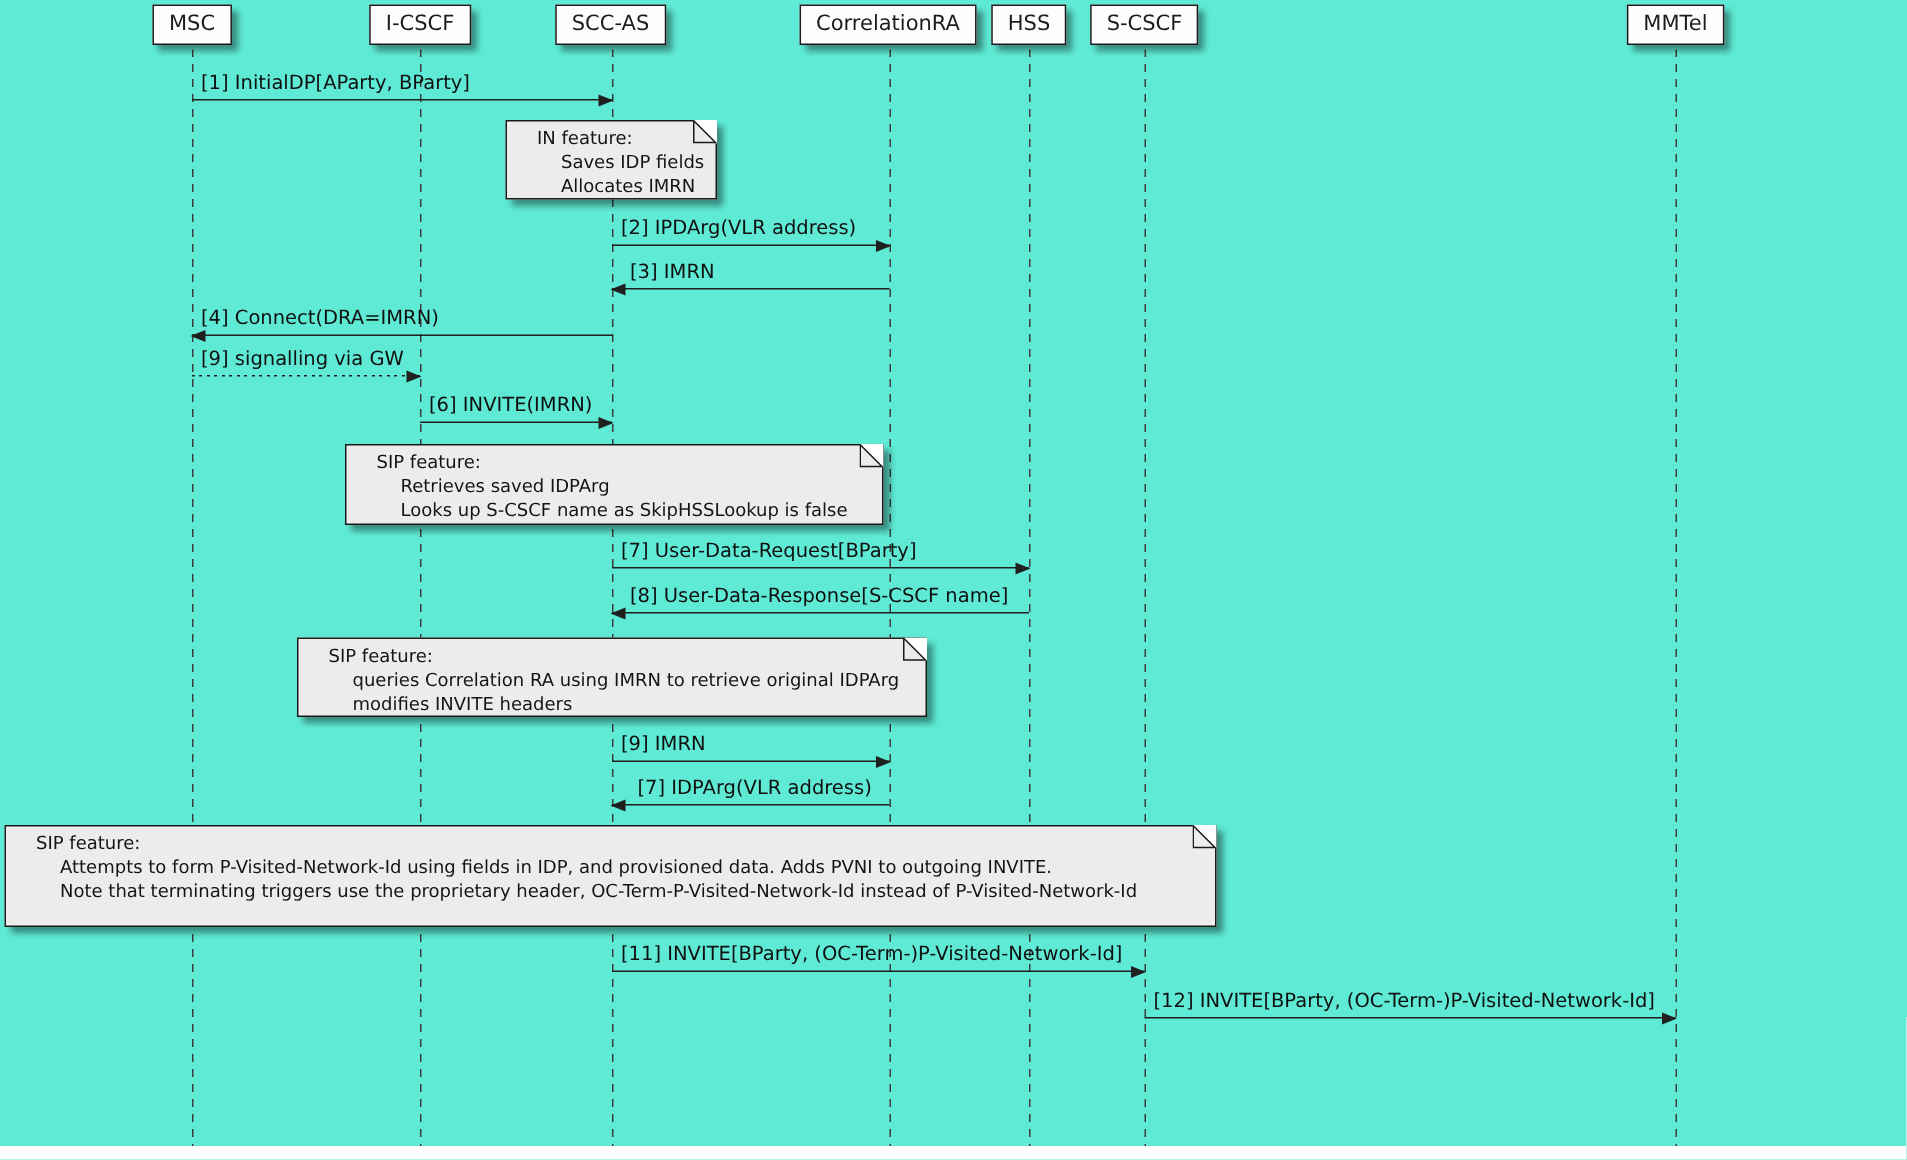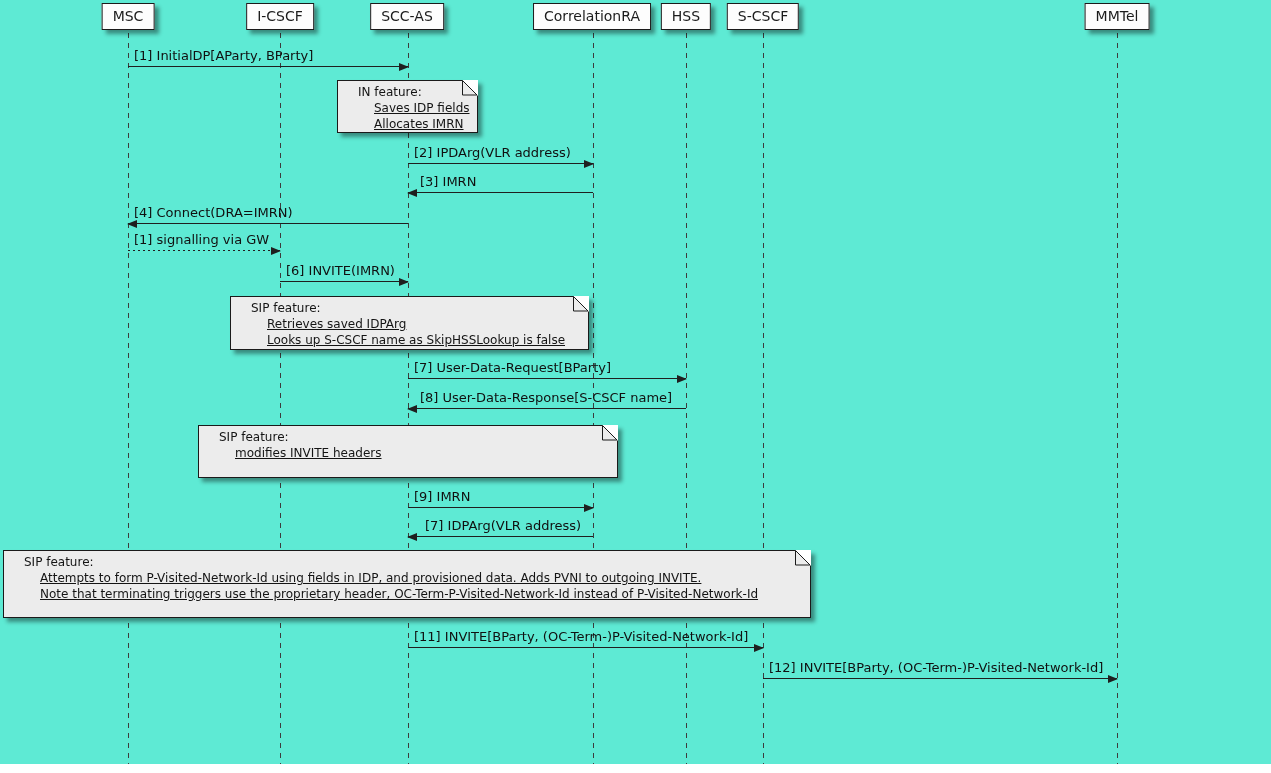--- a/index.html
+++ b/index.html
@@ -30,21 +30,21 @@
   .msg .head.l { left:-1px; border-right:10px solid #1f1f1f; }
   .msg .label { position:absolute; bottom:3px; left:6px; font-size:13px; white-space:nowrap; color:#101010; }
   
   .note {
     position:absolute; background:#ECECEC; border:1px solid #1a1a1a;
     box-shadow:4px 4px 4px rgba(0,0,0,0.4);
     font-size:12px; line-height:16px; padding:3px 10px 3px 20px; box-sizing:border-box;
   }
   .note .fold { position:absolute; top:-1px; right:-1px; }
   .nline { white-space:nowrap; position:relative; }
-  .nline.ind { padding-left:16px;text-decoration:underline; }
+  .nline.ind { padding-left:16px; }
 </style>
 </head>
 <body>
 
 <div id="canvas">
 
   <div class="lifeline" style="left:127.5px"></div>
   <div class="lifeline" style="left:279.5px"></div>
   <div class="lifeline" style="left:407.5px"></div>
   <div class="lifeline" style="left:592.5px"></div>
@@ -76,21 +76,21 @@
     <div class="label" style="left:12px">[3] IMRN</div>
   </div>
   <div class="msg" style="left:128px;top:223px;width:280px">
     <div class="line"></div>
     <div class="head l"></div>
     <div class="label">[4] Connect(DRA=IMRN)</div>
   </div>
   <div class="msg dotted" style="left:128px;top:250px;width:152px">
     <div class="line"></div>
     <div class="head r"></div>
-    <div class="label">[1] signalling via GW</div>
+    <div class="label">[9] signalling via GW</div>
   </div>
   <div class="msg" style="left:280px;top:281px;width:128px">
     <div class="line"></div>
     <div class="head r"></div>
     <div class="label">[6] INVITE(IMRN)</div>
   </div>
   <div class="msg" style="left:408px;top:378px;width:278px">
     <div class="line"></div>
     <div class="head r"></div>
     <div class="label">[7] User-Data-Request[BParty]</div>
@@ -140,20 +140,21 @@
     <div class="nline ind">Retrieves saved IDPArg</div>
     <div class="nline ind">Looks up S-CSCF name as SkipHSSLookup is false</div>
   </div>
 
   <div class="note" style="left:198px;top:425px;width:420px;height:53px">
     <svg class="fold" width="16" height="16" viewBox="0 0 16 16">
       <polygon points="0,0 16,0 16,16" fill="#ffffff"></polygon>
       <polygon points="0.5,0.5 15,15 0.5,15" fill="#ECECEC" stroke="#1a1a1a" stroke-width="1"></polygon>
     </svg>
     <div class="nline">SIP feature:</div>
+    <div class="nline ind">queries Correlation RA using IMRN to retrieve original IDPArg</div>
     <div class="nline ind">modifies INVITE headers</div>
   </div>
 
   <div class="note" style="left:3px;top:550px;width:808px;height:68px">
     <svg class="fold" width="16" height="16" viewBox="0 0 16 16">
       <polygon points="0,0 16,0 16,16" fill="#ffffff"></polygon>
       <polygon points="0.5,0.5 15,15 0.5,15" fill="#ECECEC" stroke="#1a1a1a" stroke-width="1"></polygon>
     </svg>
     <div class="nline">SIP feature:</div>
     <div class="nline ind">Attempts to form P-Visited-Network-Id using fields in IDP, and provisioned data. Adds PVNI to outgoing INVITE.</div>

